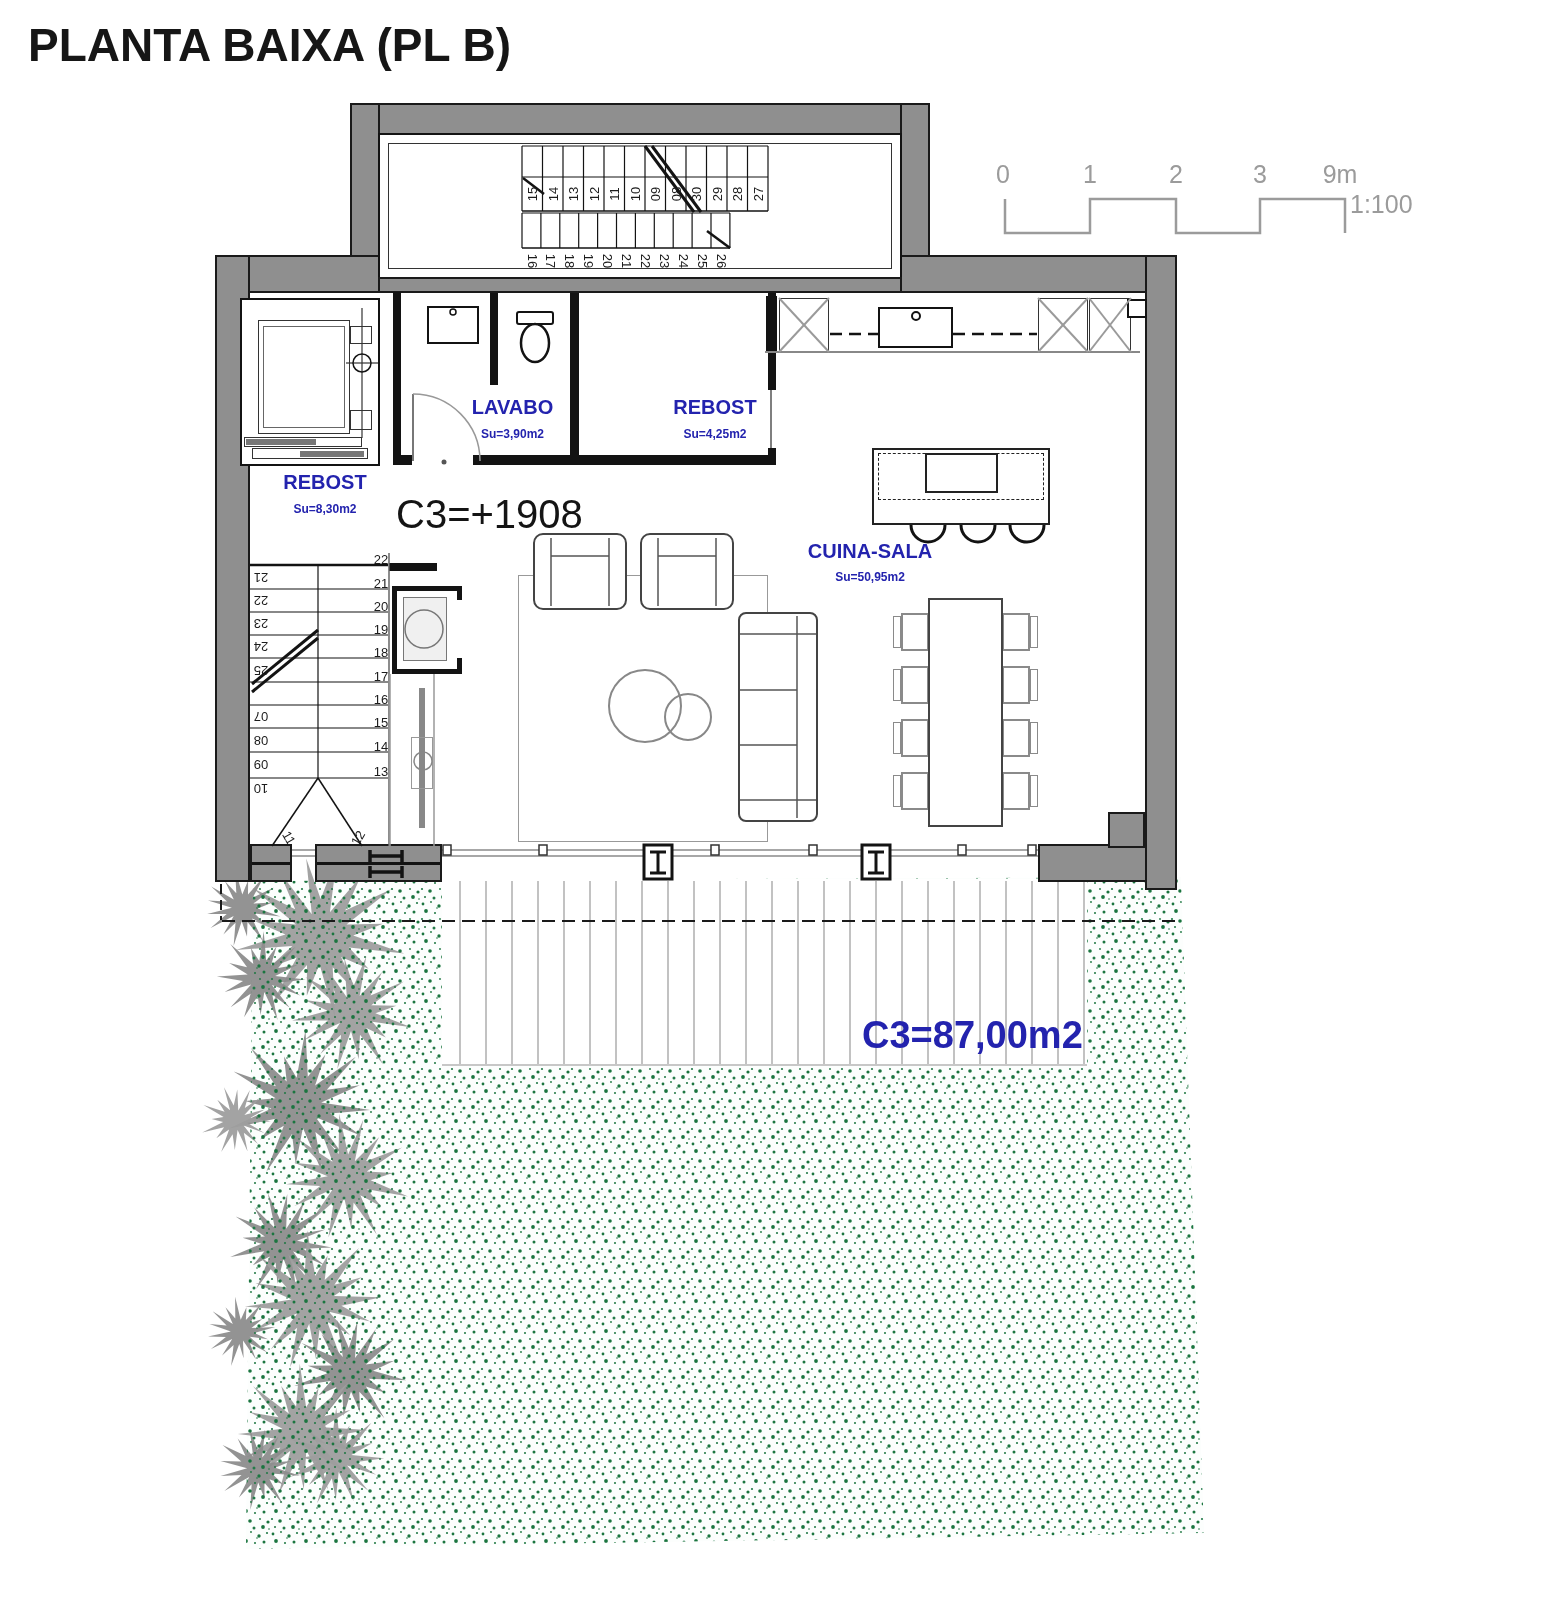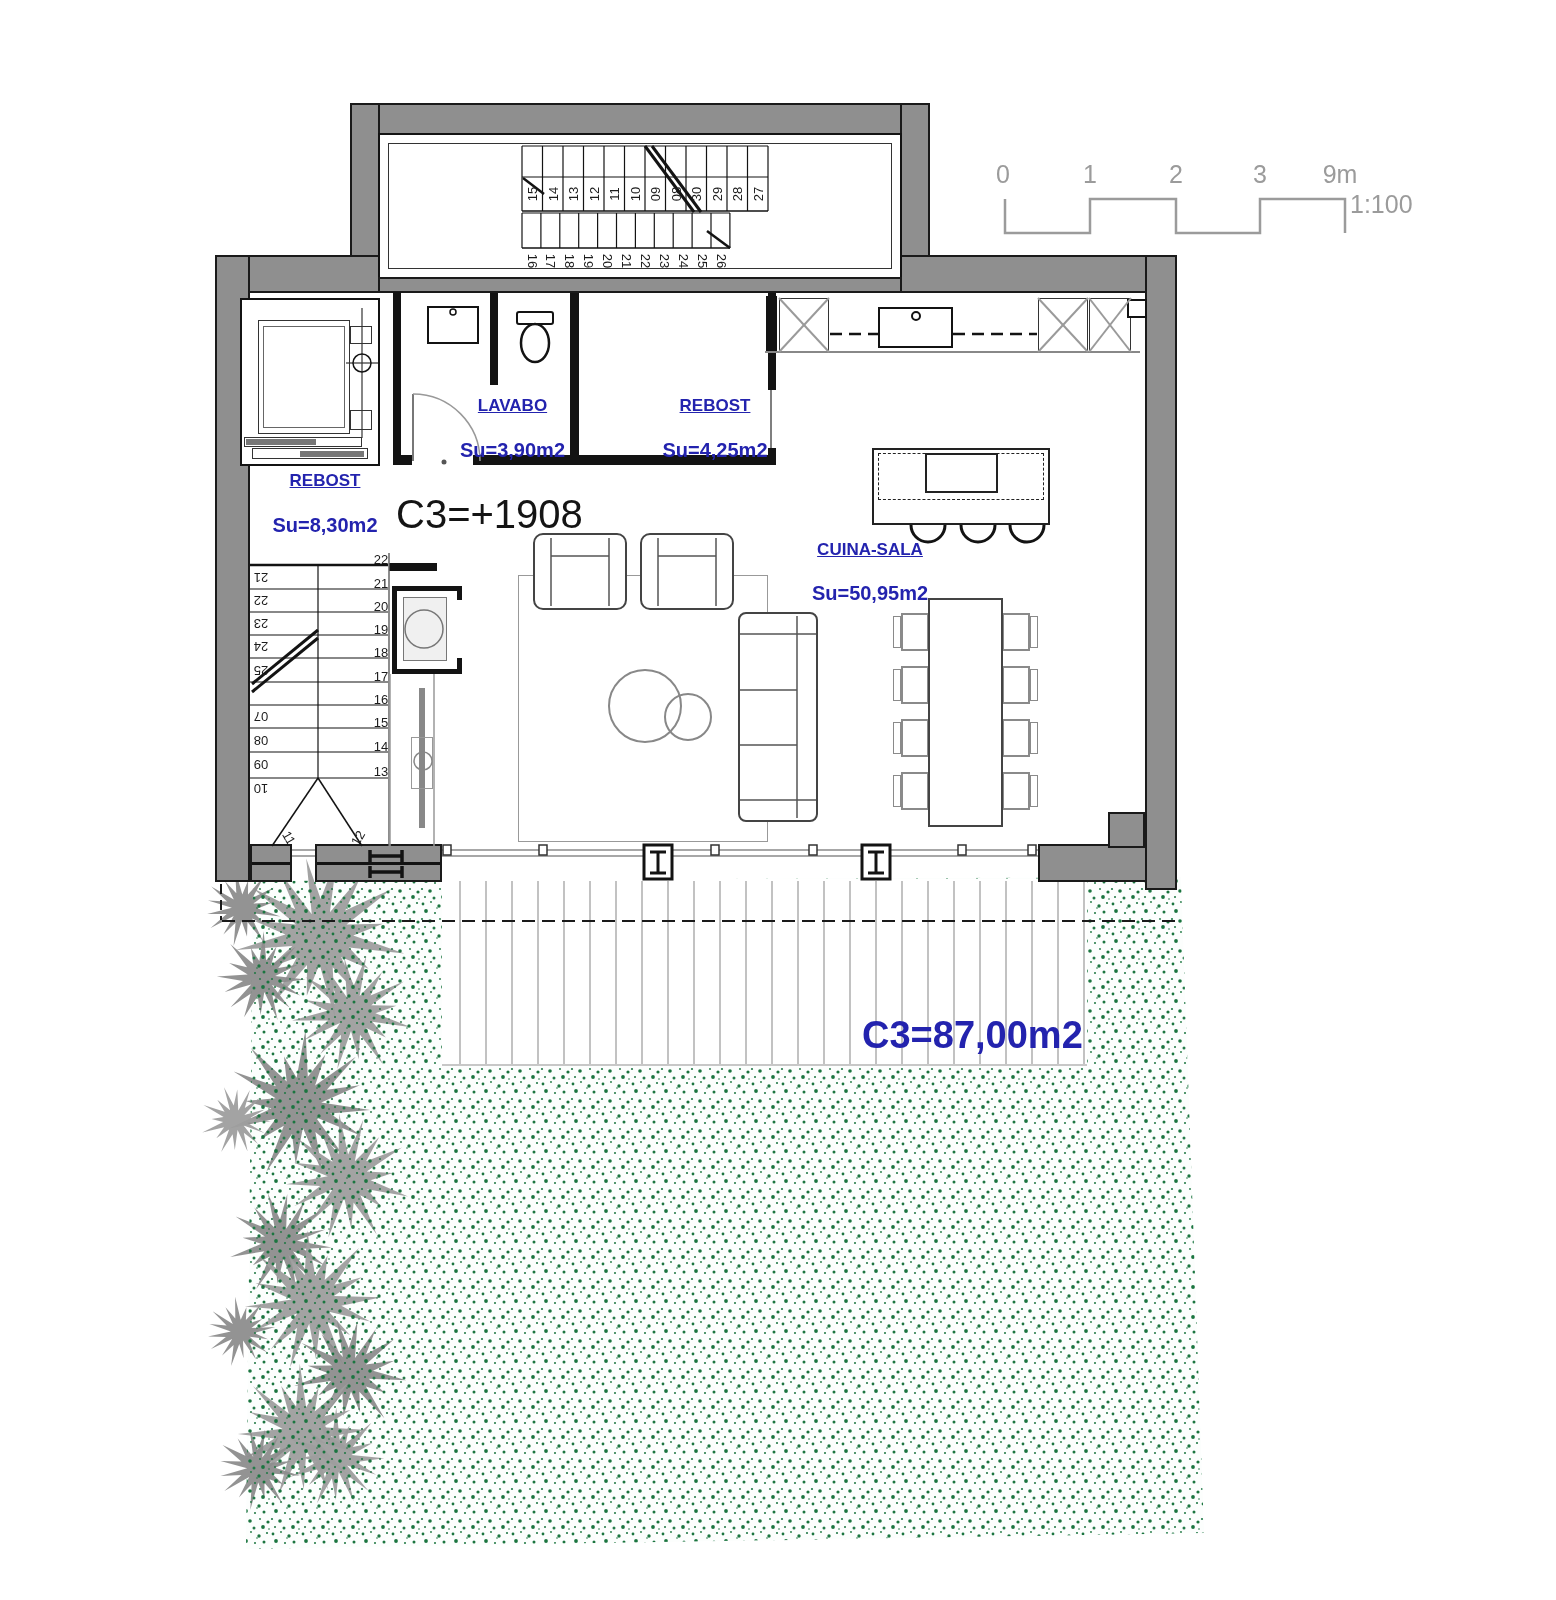--- a/index.html
+++ b/index.html
@@ -12,22 +12,22 @@
   .lbl{position:absolute;color:#2323ae;font-weight:bold;text-align:center;white-space:nowrap;}
   .num{position:absolute;font-size:13px;color:#1c1c1c;white-space:nowrap;}
   svg{position:absolute;left:0;top:0;}
   #garden-svg{z-index:1;}
   .layer2{z-index:2;}
   #lines-svg{z-index:3;pointer-events:none;}
   .layer4{z-index:4;}
   #title{left:28px;top:18px;font-size:46px;font-weight:bold;color:#161616;letter-spacing:0px;}
   .scale-num{position:absolute;color:#9b9b9b;font-size:25px;transform:translateX(-50%);}
   #scale-ratio{left:1350px;top:190px;font-size:25px;color:#9b9b9b;}
-  .room-name{font-size:17px;text-decoration:underline;}
-  .room-area{font-size:20px;margin-top:12px;}
+  .room-name{font-size:20px;}
+  .room-area{font-size:12px;}
   #level-mark{left:396px;top:492px;font-size:40px;color:#141414;font-weight:normal;white-space:nowrap;}
   #terrace-label{left:862px;top:1014px;font-size:38px;color:#2323ae;font-weight:bold;white-space:nowrap;}
 </style>
 </head>
 <body>
 
 <div id="plan">
 
   <svg id="garden-svg" width="1556" height="1600" viewBox="0 0 1556 1600">
     <defs>
@@ -94,20 +94,21 @@
         <line x1="1006" y1="881" x2="1006" y2="1064" stroke="#aeaeae" stroke-width="1.5"></line>
         <line x1="1032" y1="881" x2="1032" y2="1064" stroke="#aeaeae" stroke-width="1.5"></line>
         <line x1="1058" y1="881" x2="1058" y2="1064" stroke="#aeaeae" stroke-width="1.5"></line>
         <line x1="1084" y1="881" x2="1084" y2="1064" stroke="#aeaeae" stroke-width="1.5"></line>
       </g>
     <line x1="442" y1="1065" x2="1087" y2="1065" stroke="#b5b5b5" stroke-width="1.5"></line>
     <line x1="222" y1="921" x2="1181" y2="921" stroke="#1a1a1a" stroke-width="2" stroke-dasharray="13,7"></line>
     <line x1="221" y1="884" x2="221" y2="920" stroke="#1a1a1a" stroke-width="2" stroke-dasharray="10,6"></line>
   </svg>
 
+  <div id="title" class="abs layer4">PLANTA BAIXA (PL B)</div>
   <div id="scalebar" class="abs layer4" style="left:0;top:0;width:1556px;height:260px;pointer-events:none;">
     <div id="scale-ticks">
         <span class="scale-num" style="left: 1003px; top: 160px;">0</span>
         <span class="scale-num" style="left: 1090px; top: 160px;">1</span>
         <span class="scale-num" style="left: 1176px; top: 160px;">2</span>
         <span class="scale-num" style="left: 1260px; top: 160px;">3</span>
         <span class="scale-num" style="left: 1340px; top: 160px;">9m</span>
       </div>
     <div id="scale-ratio" class="abs">1:100</div>
   </div>

